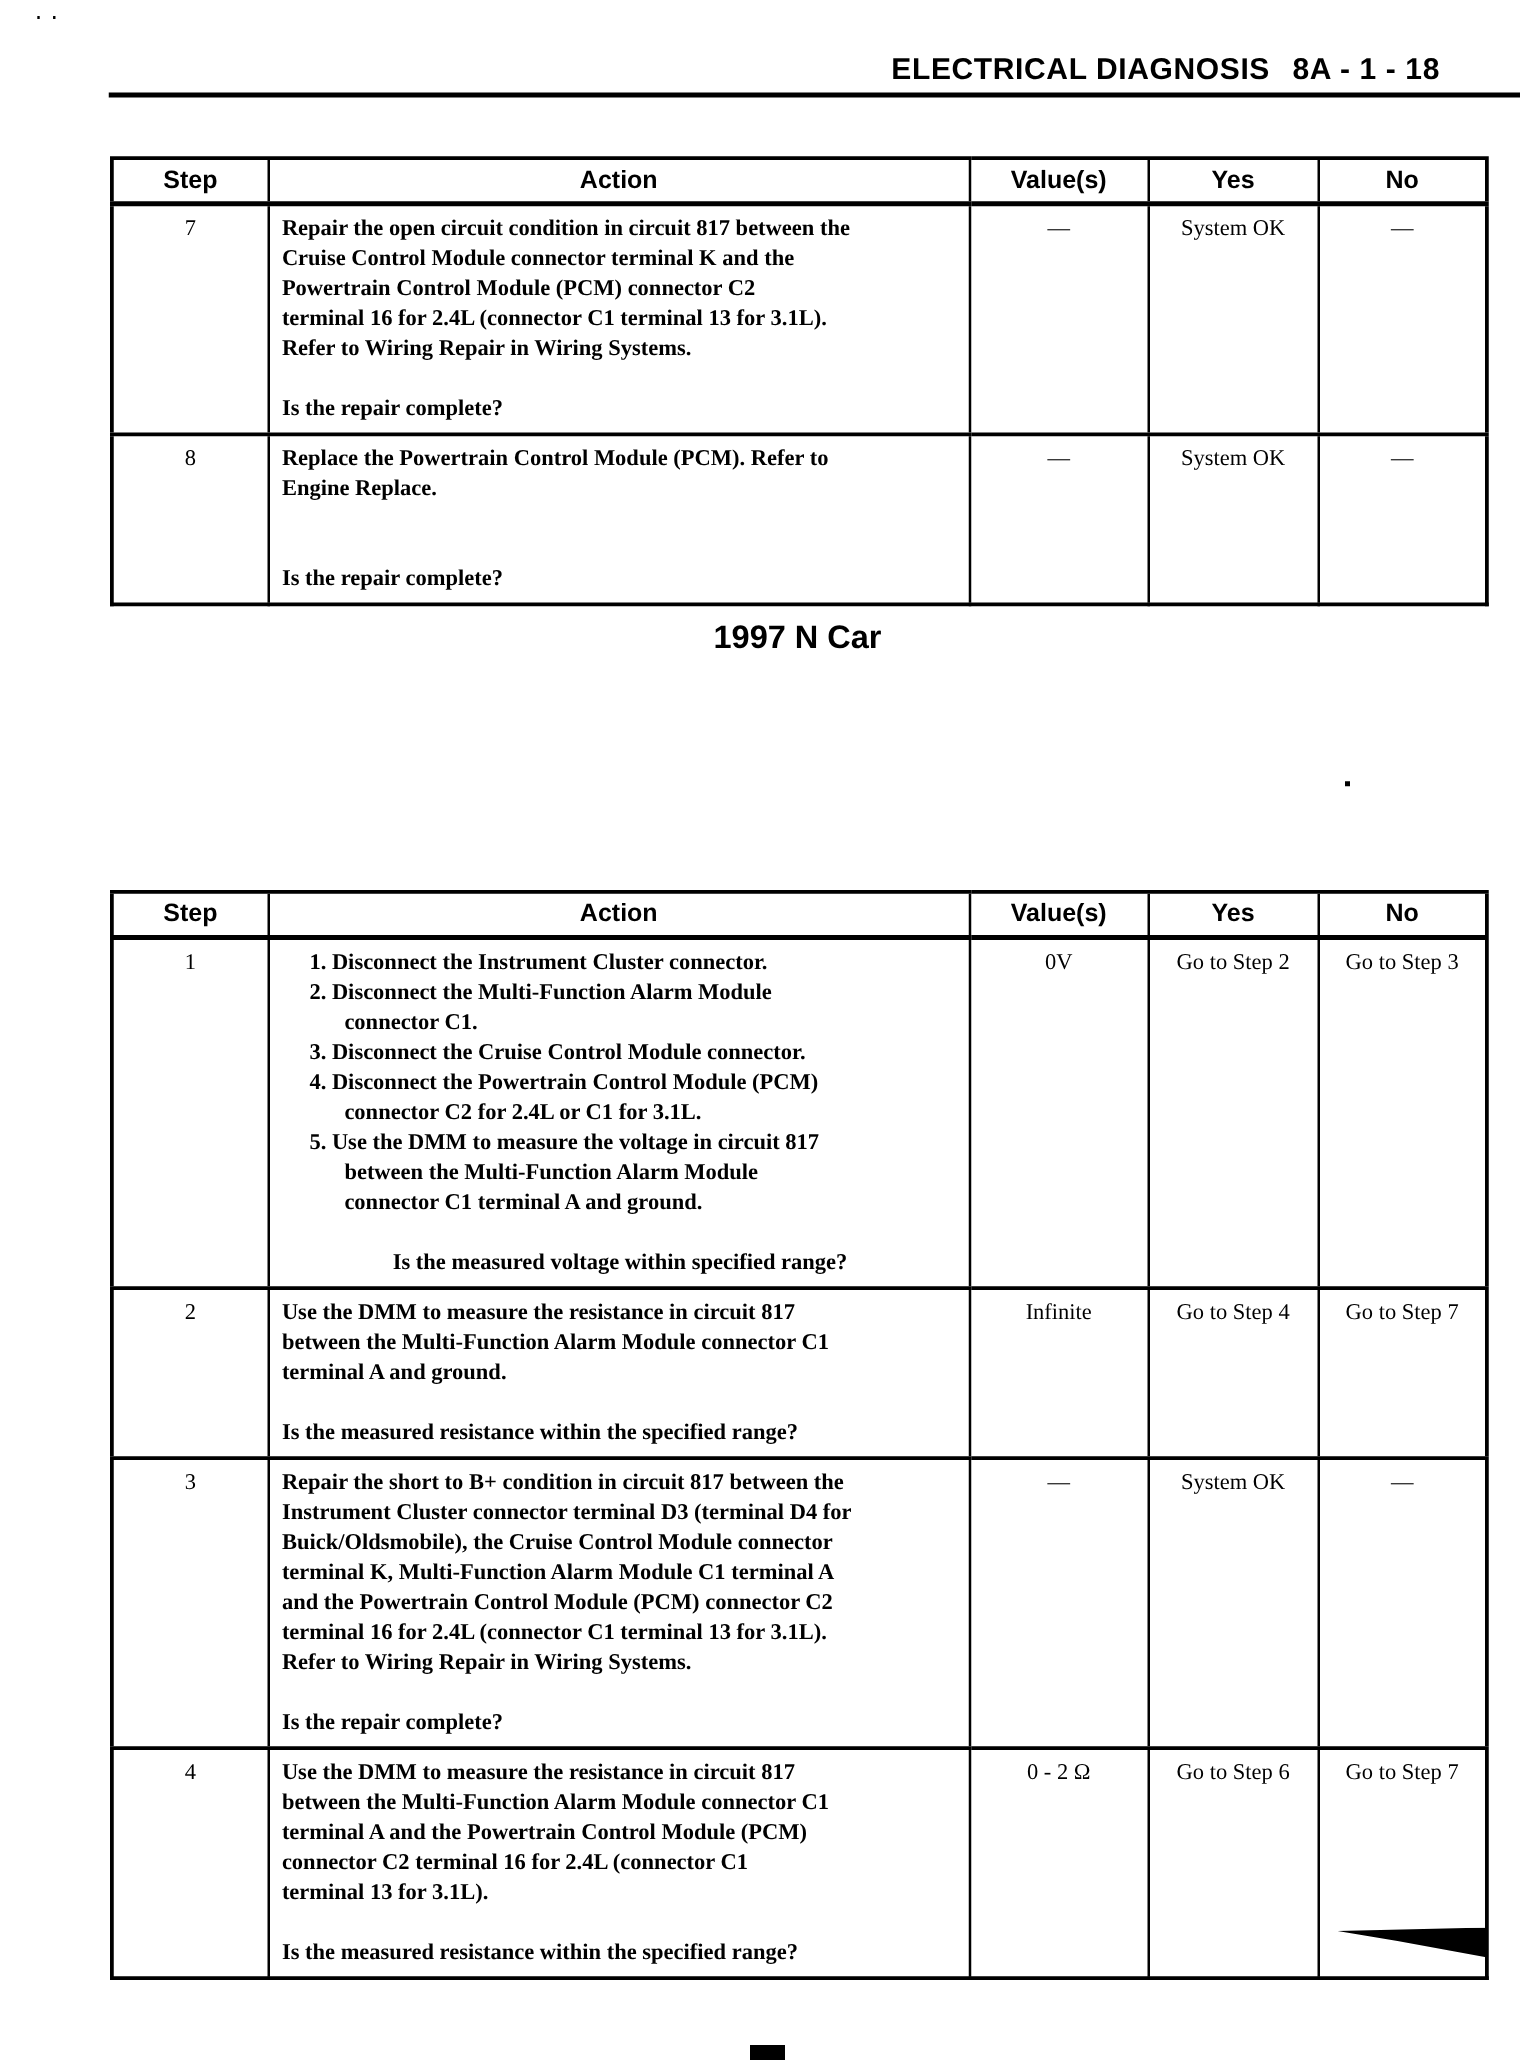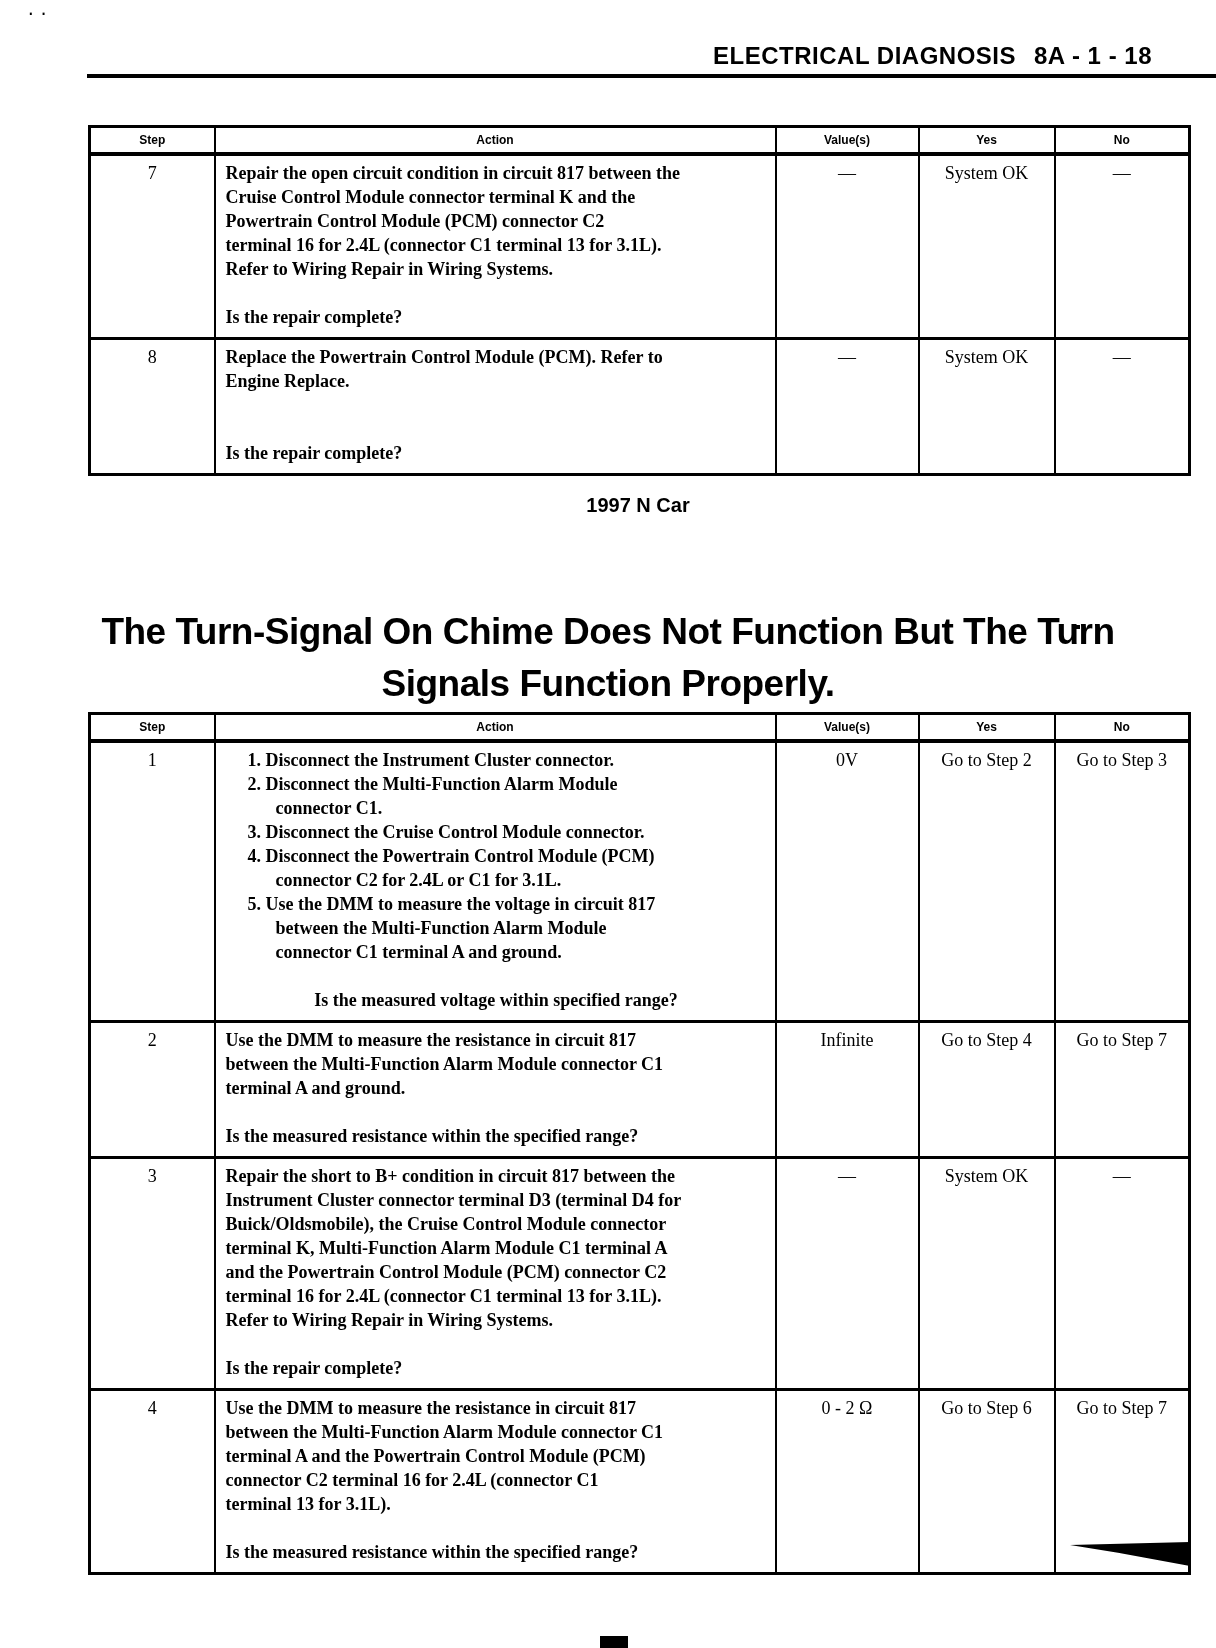--- a/index.html
+++ b/index.html
@@ -22,38 +22,38 @@
     position:absolute; left:87px; top:74px; width:1129px; height:4px; background:#000;
   }
   table.diag {
     position:absolute; left:88px; width:1100px;
     border-collapse:collapse; table-layout:fixed;
     border:3px solid #000;
   }
   #table1 { top:125px; }
   #table2 { top:712px; }
   .diag th {
-    font-family:"Liberation Sans", sans-serif; font-weight:bold; font-size:12px;
+    font-family:"Liberation Sans", sans-serif; font-weight:bold; font-size:20px;
     border:2px solid #000; border-bottom:4px solid #000; border-top:3px solid #000;
     padding:5px 2px; text-align:center;
   }
   .diag td {
     border:2px solid #000; border-top:3px solid #000;
     vertical-align:top; font-size:18px; line-height:24px; padding:5px 4px 8px 4px;
   }
   .diag td.step-col, .diag td.val-col, .diag td.yes-col, .diag td.no-col { text-align:center; }
   .diag td.action-col { padding:5px 8px 8px 10px;font-weight:bold; }
   .line { white-space:nowrap; }
   .line.list { margin-left:22px; }
   .line.indent { margin-left:50px; }
   .line.list.indent { margin-left:50px; }
   .question { white-space:nowrap; }
   .car-title {
     position:absolute; left:88px; top:494px; width:1100px; text-align:center;
-    font-family:"Liberation Sans", sans-serif; font-weight:bold; font-size:20px;
+    font-family:"Liberation Sans", sans-serif; font-weight:bold; font-size:26px;
   }
   .section-heading {
     position:absolute; left:10px; top:606px; width:1196px; text-align:center;
     font-family:"Liberation Sans", sans-serif; font-weight:bold; font-size:37px;
     line-height:52px; letter-spacing:-0.5px;
   }
   .dot-artifact {
     position:absolute; left:1076px; top:625px; width:4px; height:4px; background:#000;
   }
   .corner-wedge {
@@ -119,24 +119,20 @@
           </td>
           <td class="val-col">—</td>
           <td class="yes-col">System OK</td>
           <td class="no-col">—</td>
         </tr>
       </tbody>
   </table>
 
   <div class="car-title">1997 N Car</div>
 
-  <div class="section-heading">
-    <div>The Turn-Signal On Chime Does Not Function But The Turn</div>
-    <div>Signals Function Properly.</div>
-  </div>
 
   <div class="dot-artifact"></div>
 
   <table class="diag" id="table2">
     <colgroup>
       <col style="width:125px">
         <col style="width:561px">
         <col style="width:143px">
       <col style="width:136px">
         <col style="width:135px">

